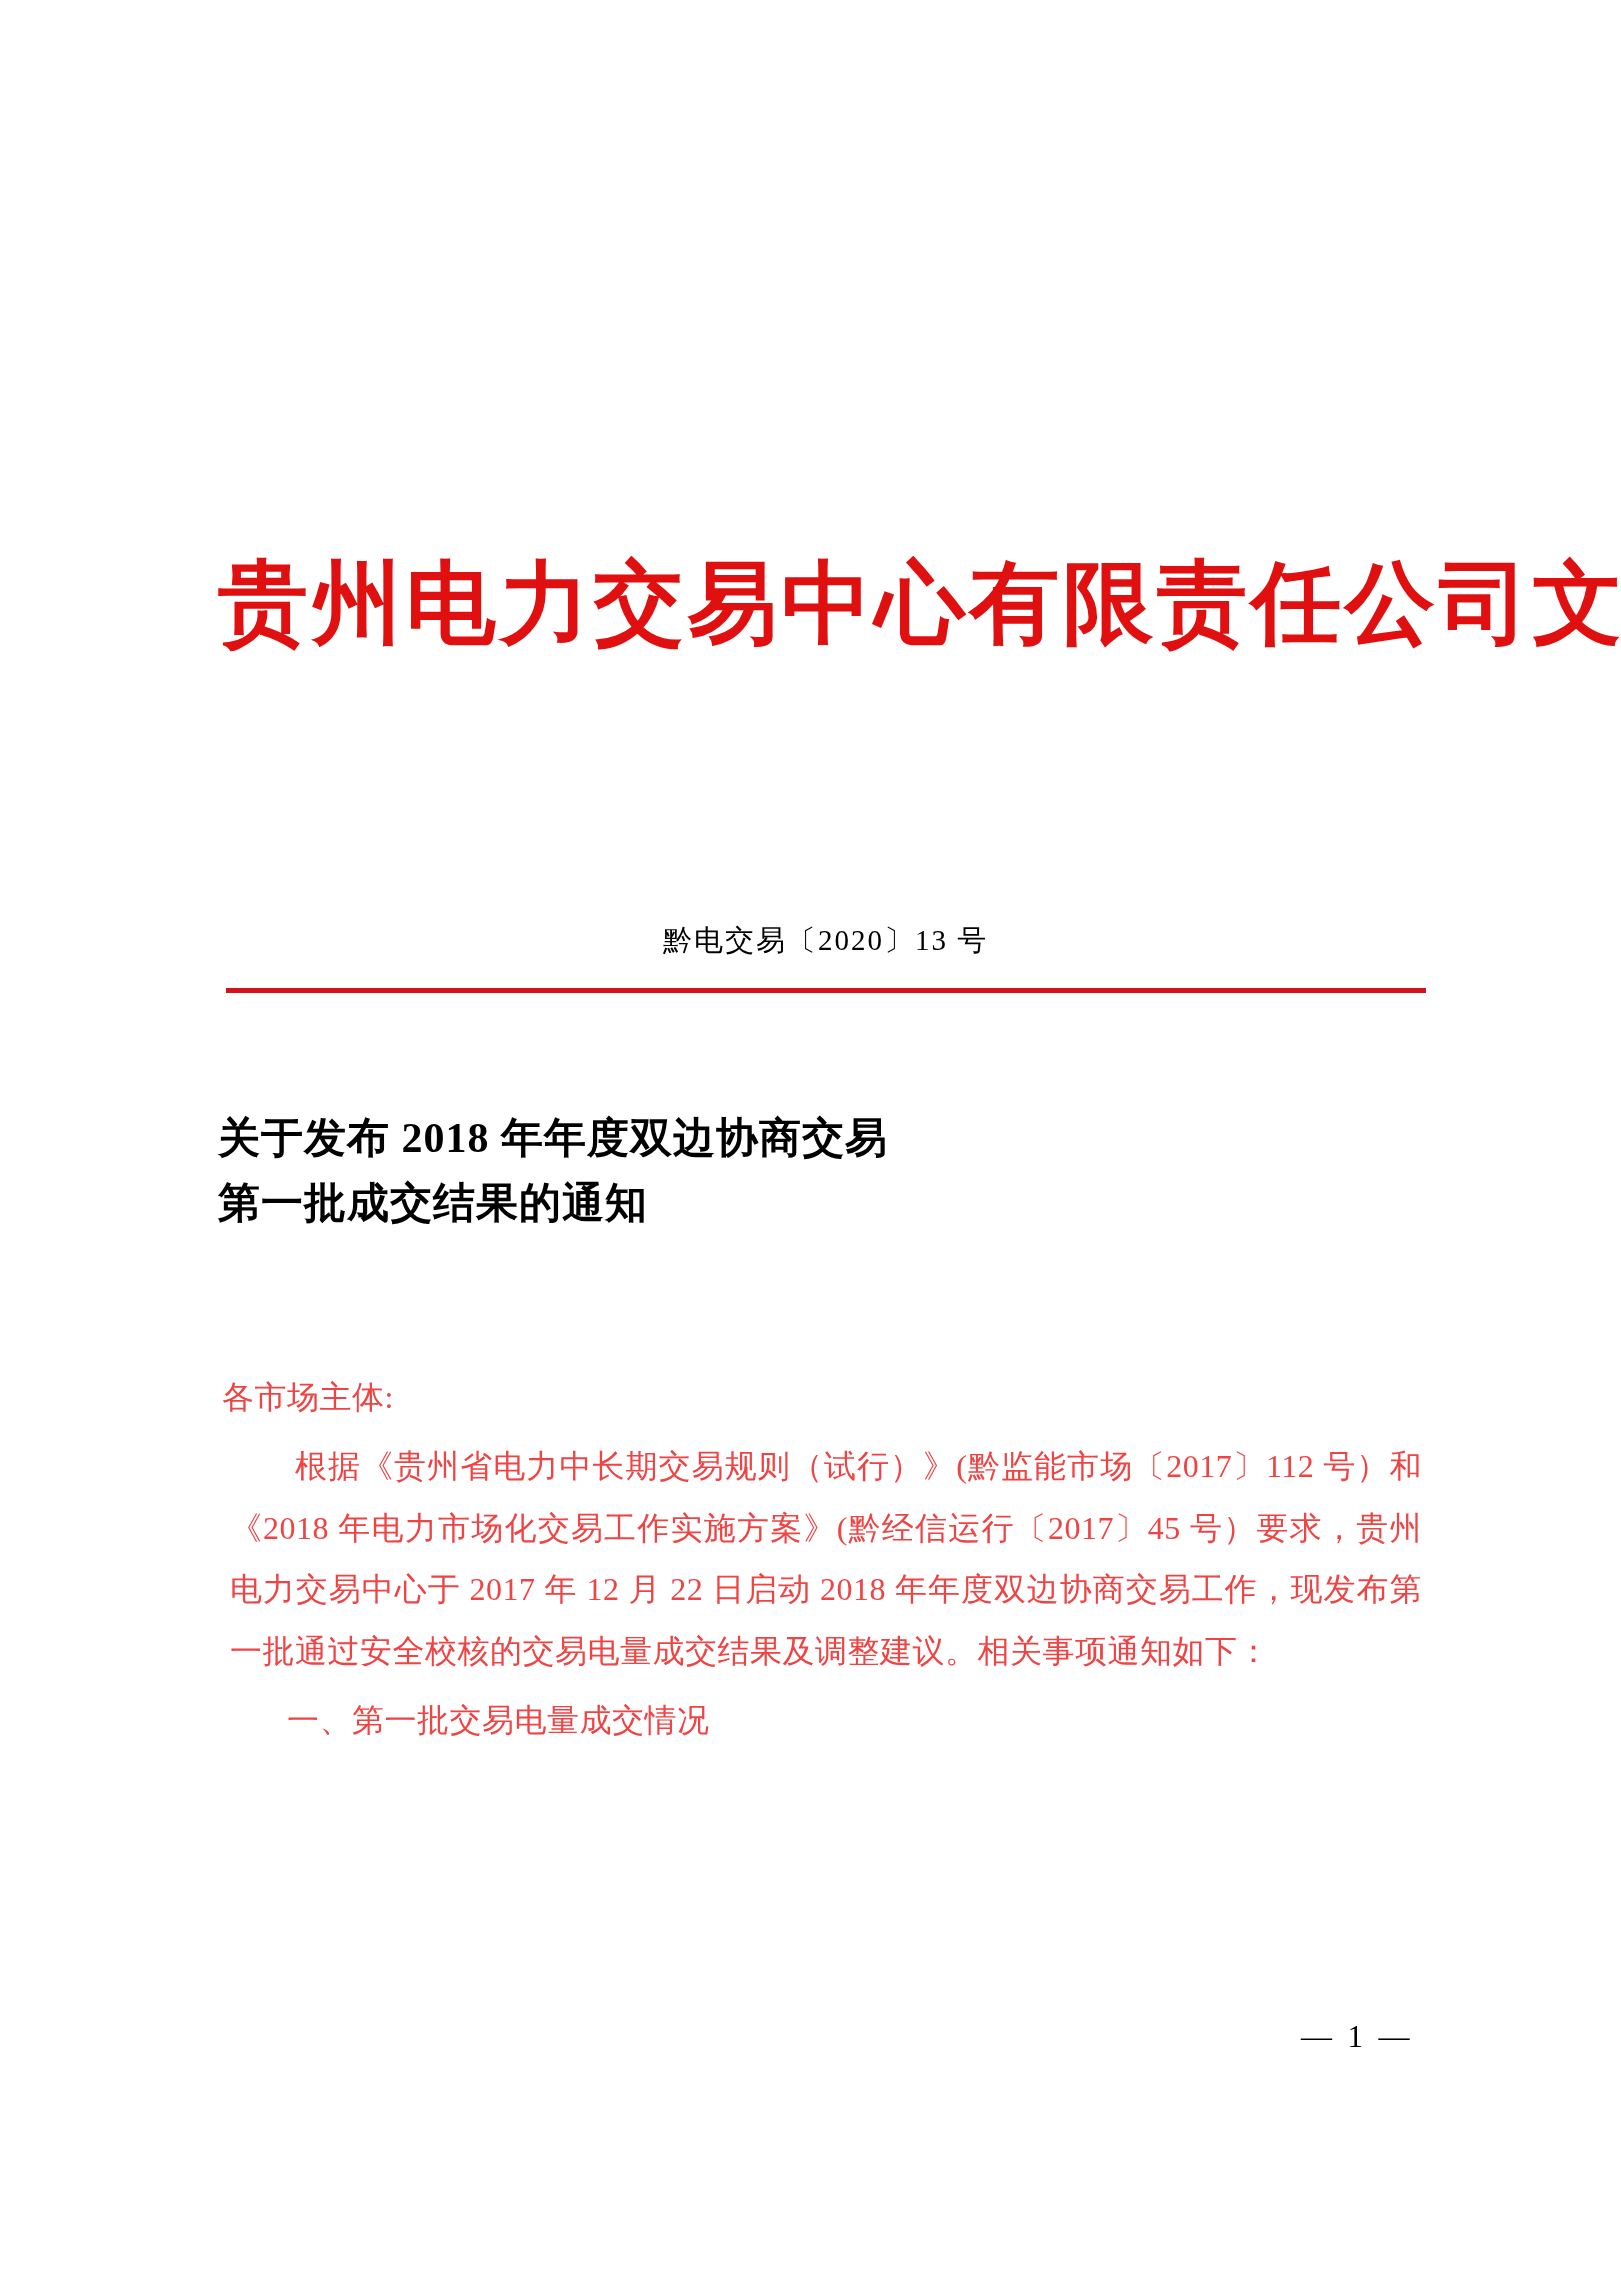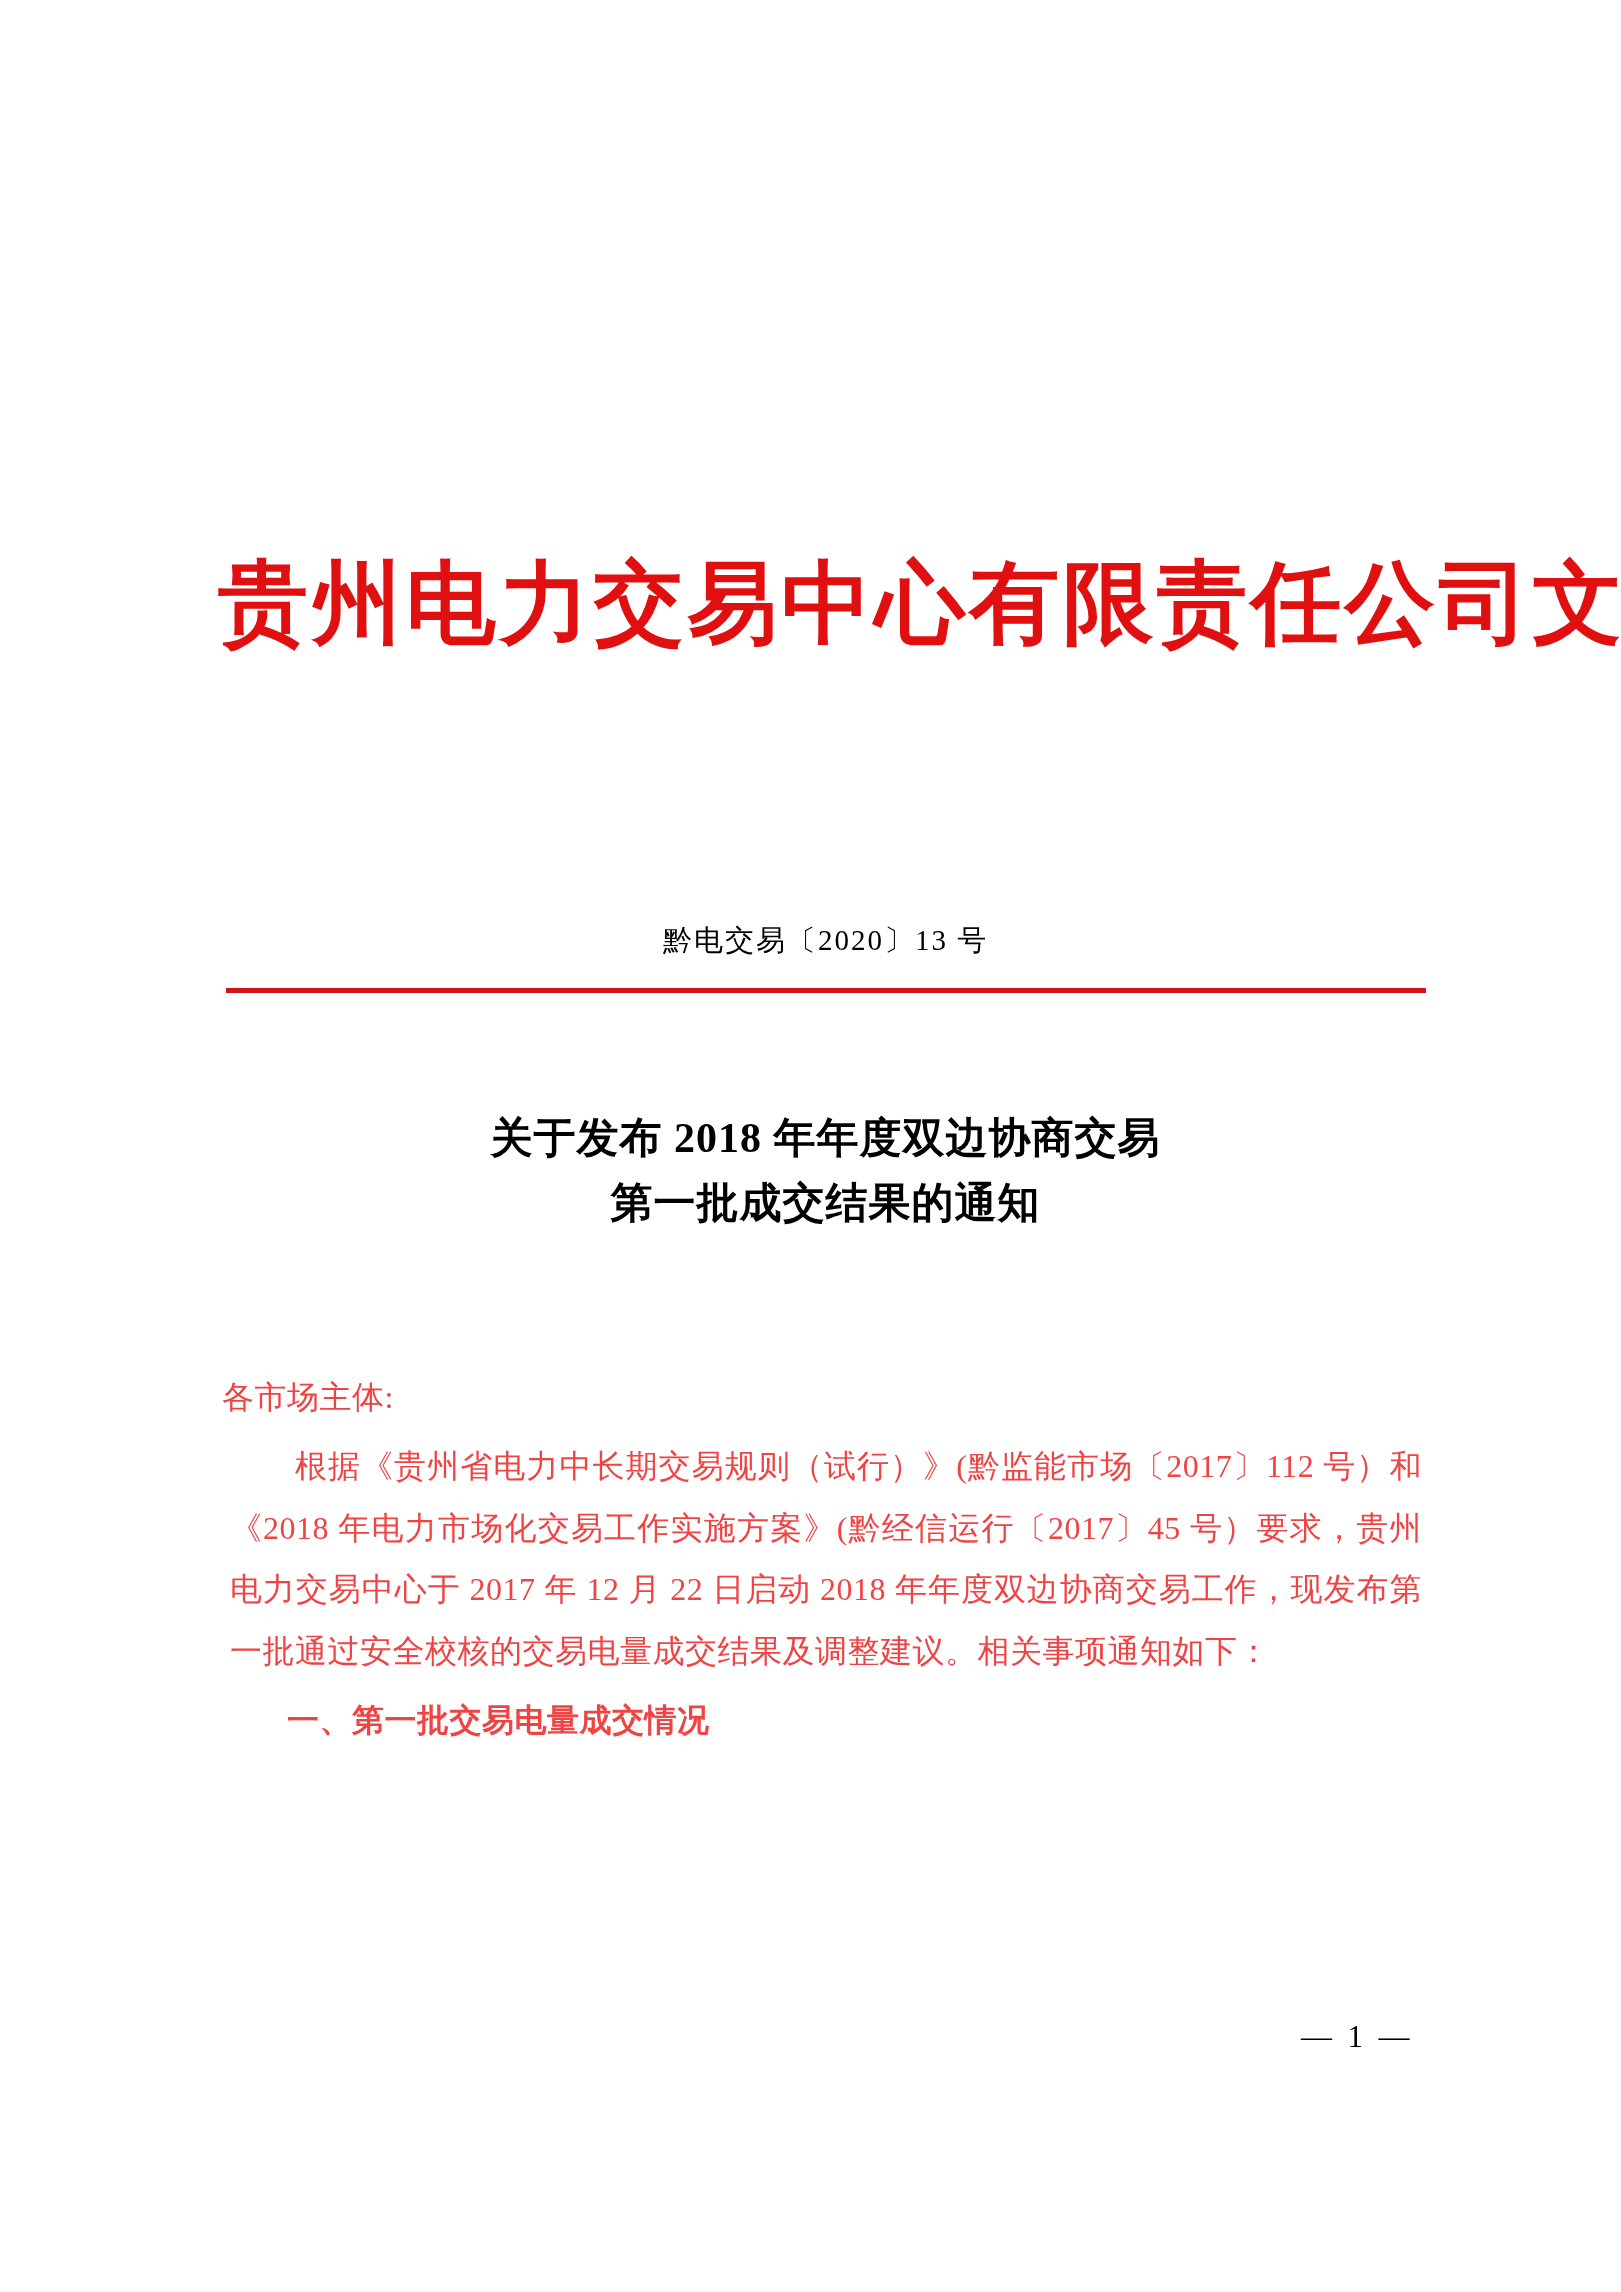--- a/index.html
+++ b/index.html
@@ -64,21 +64,21 @@
     height: 4.9px;
     background: #d4121a;
   }
 
   
   .title {
     position: absolute;
     top: 1106px;
     left: 0;
     width: 1215px;
-    text-align: center;
+    text-align: left;
     font-size: 42px;
     font-weight: bold;
     line-height: 1.55;
     letter-spacing: 1px;
     color: #000;
   }
   .title .line {
     display: block;
   }
 
@@ -98,21 +98,21 @@
     text-align: left;
   }
   .para {
     margin: 8px;
     text-align: justify;
     text-align-last: left;
     text-indent: 65px;
   }
   .heading-1 {
     margin: 0;
-    font-weight: bold;
+    font-weight: normal;
     text-indent: 65px;
   }
 
   
   .pagefoot {
     position: absolute;
     top: 2019px;
     left: 0;
     width: 1215px;
     text-align: right;

